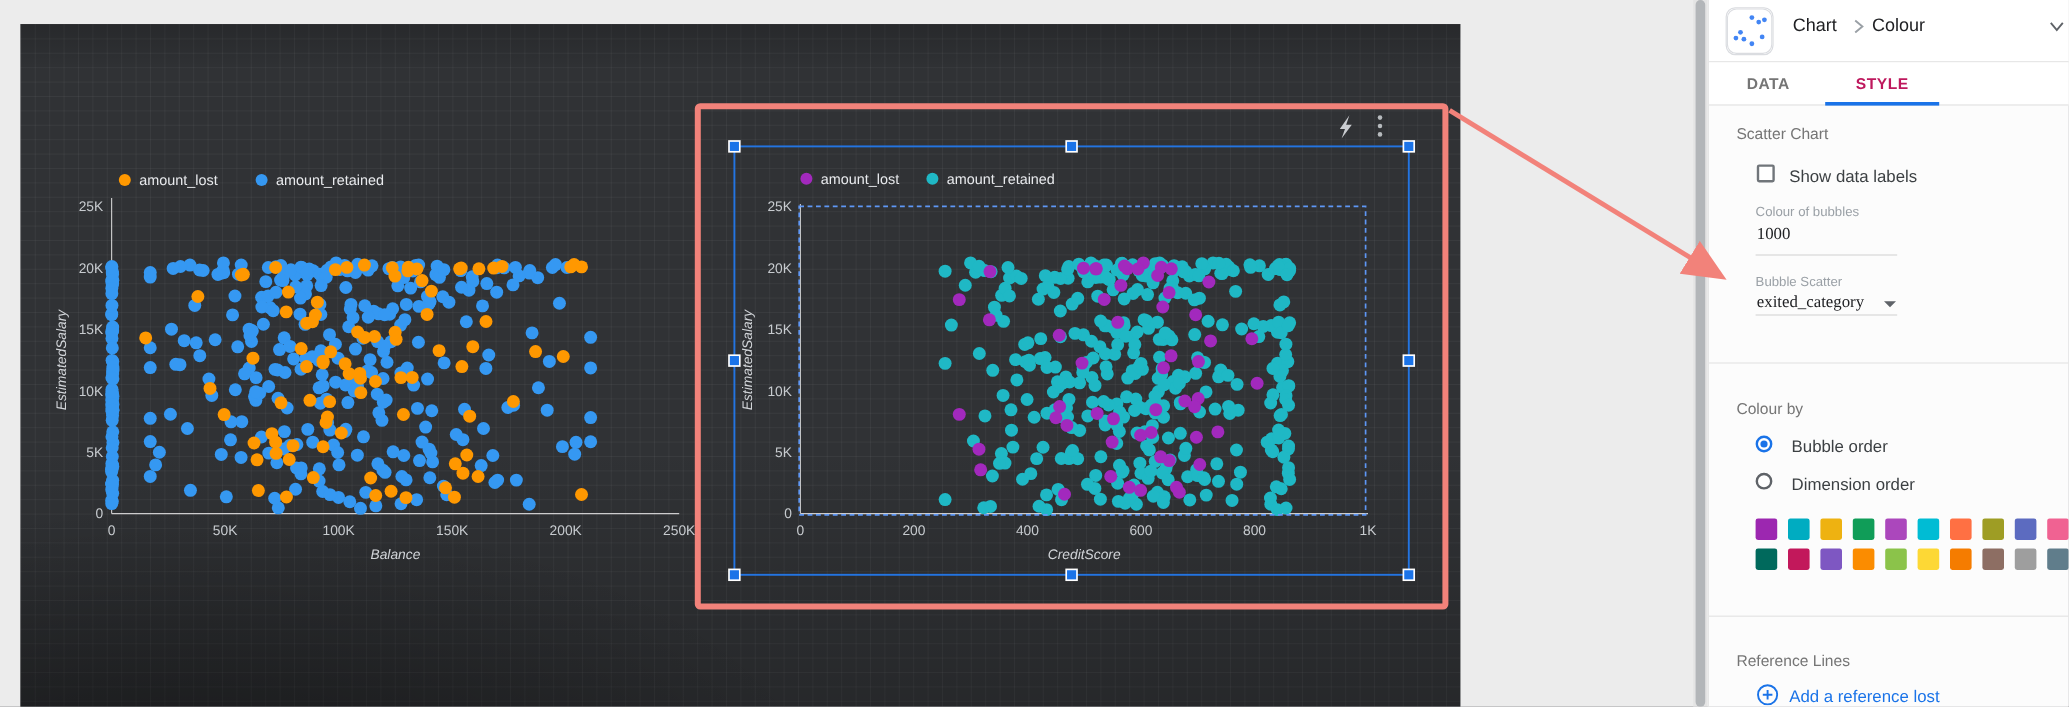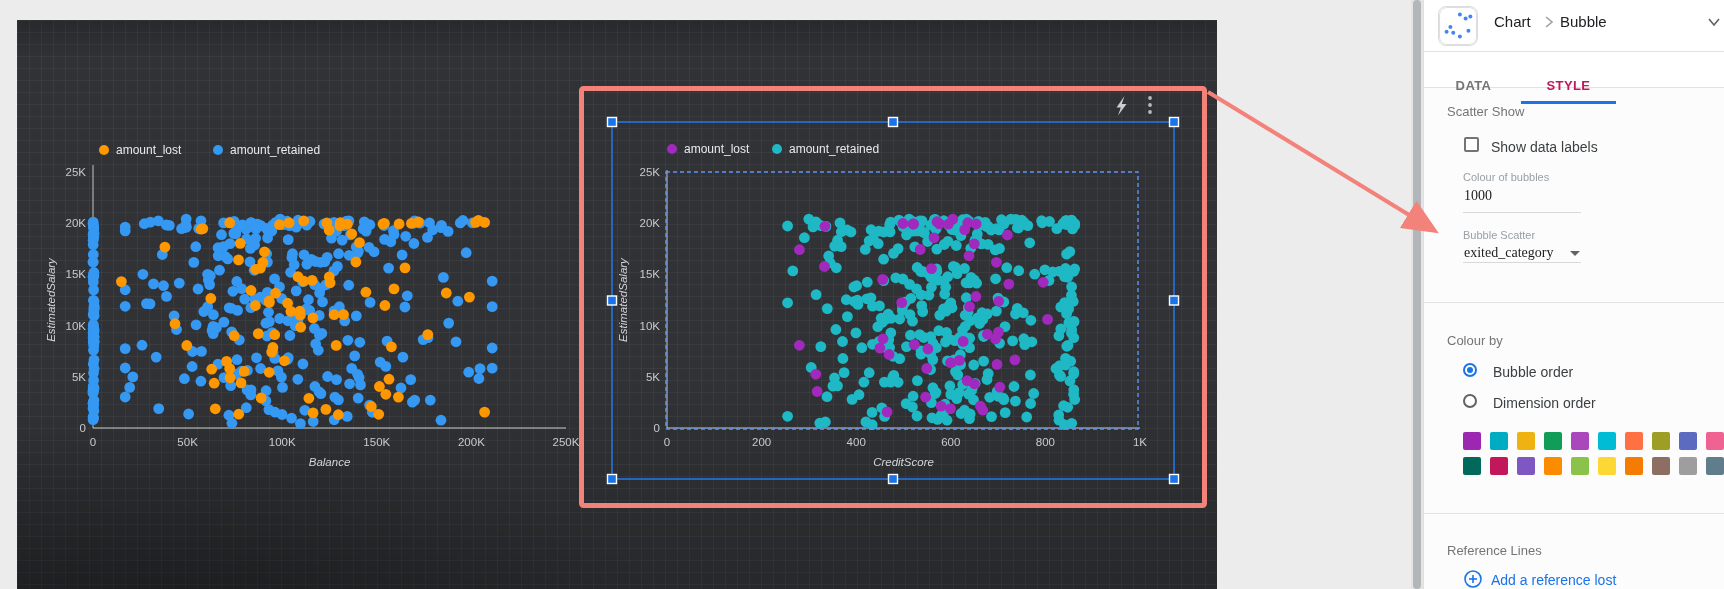--- a/index.html
+++ b/index.html
@@ -38,21 +38,21 @@
   .p-abs { position:absolute; }
   #panel-header { left:0; top:0; width:356px; height:52px; background:#fff; border-bottom:1px solid #e2e2e2; }
   #chart-type-icon { left:14px; top:6px; width:40px; height:40px; border:1px solid #dadce0; border-radius:8px; background:#fff; }
   .crumb { top:13px; font-size:15px; color:#202124; white-space:nowrap; }
   #crumb-parent { left:70px; }
   #crumb-sep { left:120px; top:16px; }
   #crumb-child { left:136px; }
   #header-caret { left:283px; top:17px; }
 
   #tabbar { left:0; top:52px; width:301px; height:36px; background:#fff; border-bottom:1px solid #e2e2e2; }
-  .tab { position:absolute; top:16px; width:95px; height:36px; line-height:36px; text-align:center;
+  .tab { position:absolute; top:0; width:95px; height:36px; line-height:36px; text-align:center;
          font-size:13px; font-weight:bold; letter-spacing:0.4px; cursor:pointer; }
   #tab-data  { left:2px;  color:#757575; }
   #tab-style { left:97px; color:#be185d; }
   #tab-style .underline { position:absolute; left:0; bottom:0; width:95px; height:3px; background:#1a73e8; }
 
   .section-label { left:23px; font-size:13px; color:#757575; }
   .small-label   { left:39px; font-size:11px; color:#9aa0a6; }
   .field-value   { left:40px; font-size:14px; color:#202124;font-family:Liberation Serif, serif; }
   .field-line    { left:39px; width:118px; height:1px; background:#d8d8d8; }
 
@@ -1067,35 +1067,35 @@
             <circle cx="22" cy="8" r="2.1"></circle>
             <circle cx="28" cy="12" r="2.1"></circle>
           <circle cx="33" cy="10" r="2.1"></circle>
             <circle cx="31" cy="25" r="2.1"></circle>
         </g>
       </svg>
       <span id="crumb-parent" class="p-abs crumb">Chart</span>
       <svg id="crumb-sep" class="p-abs" width="10" height="12">
         <polyline points="2,1 8,6 2,11" fill="none" stroke="#9aa0a6" stroke-width="1.6"></polyline>
       </svg>
-      <span id="crumb-child" class="p-abs crumb">Bubble</span>
+      <span id="crumb-child" class="p-abs crumb">Colour</span>
       <svg id="header-caret" class="p-abs" width="14" height="10">
         <polyline points="2,2 7,8 12,2" fill="none" stroke="#5f6368" stroke-width="1.6"></polyline>
       </svg>
     </div>
 
     <div id="tabbar" class="p-abs">
       <div id="tab-data" class="tab">DATA</div>
       <div id="tab-style" class="tab">
         <span>STYLE</span>
         <div class="underline"></div>
       </div>
     </div>
 
-    <div class="p-abs section-label" style="top:104px">Scatter Show</div>
+    <div class="p-abs section-label" style="top:104px">Scatter Chart</div>
 
     <div id="checkbox" class="p-abs"></div>
     <div id="checkbox-label" class="p-abs">Show data labels</div>
 
     <div class="p-abs small-label" style="top:171px">Colour of bubbles</div>
     <div class="p-abs field-value" style="top:188px">1000</div>
     <div class="p-abs field-line" style="top:212px"></div>
 
     <div class="p-abs small-label" style="top:229px">Bubble Scatter</div>
     <div class="p-abs field-value" style="top:245px">exited_category</div>

